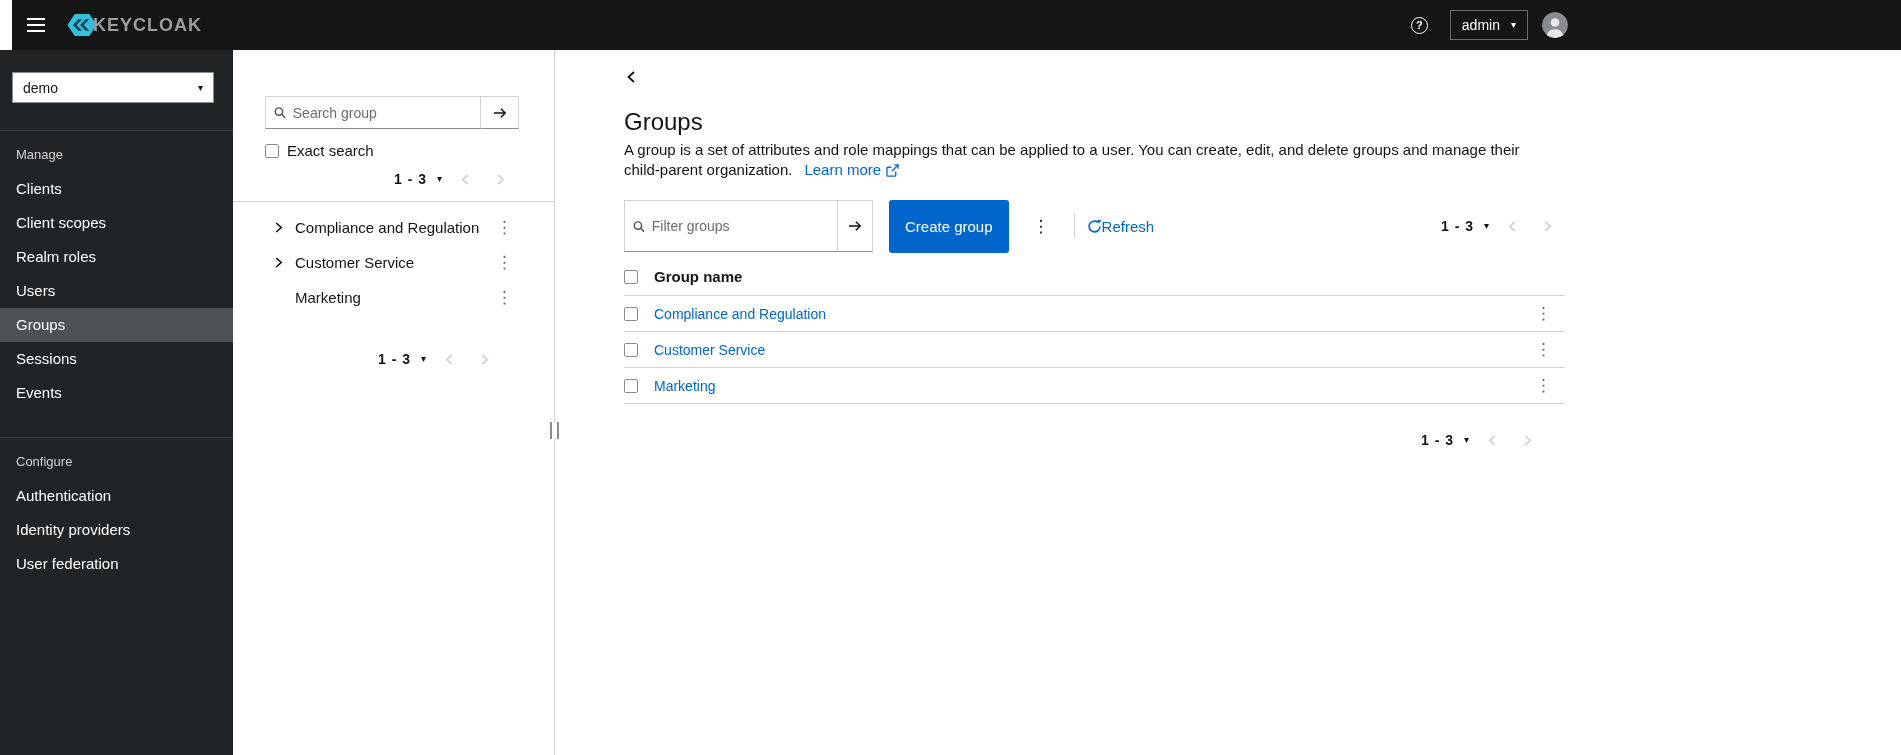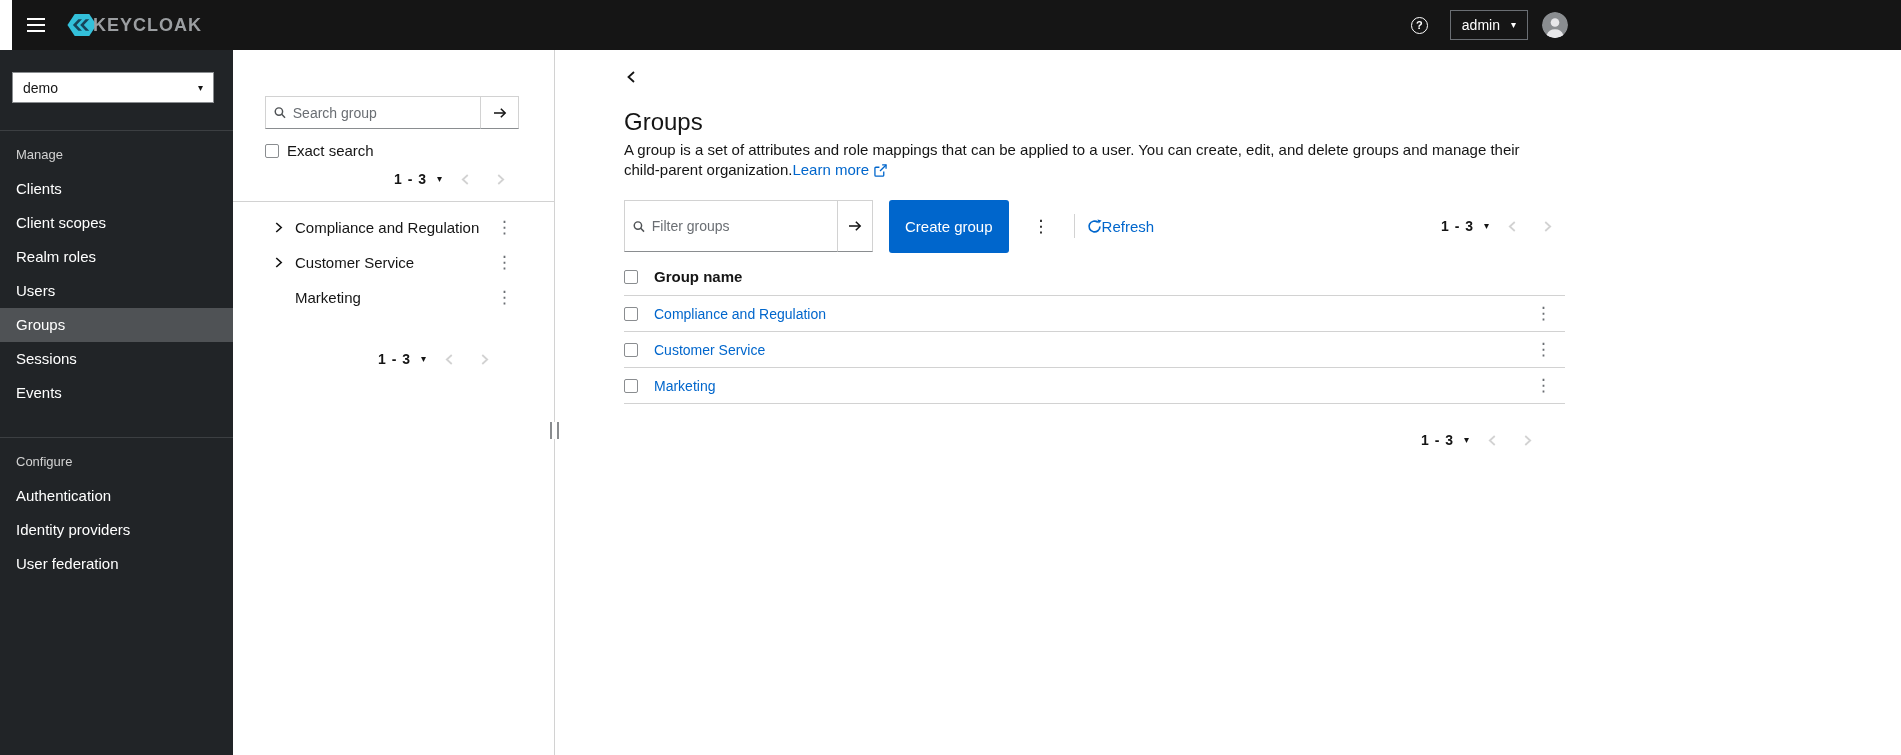--- a/index.html
+++ b/index.html
@@ -70,21 +70,21 @@
   .tree-pagination-bottom { margin-top:32px; padding-right:16px; }
   .drag-grip { position:absolute; right:-5px; top:372px; width:9px; height:17px; background:#fff;
                border-left:2px solid #8a8d90; border-right:2px solid #8a8d90; cursor:col-resize; }
 
   
   .main { position:absolute; top:50px; left:600px; right:0; bottom:0; background:#fff;
           padding:18px 336px 0 24px; }
   .collapse-btn { background:none; border:none; cursor:pointer; color:#151515; display:flex; padding:2px; }
   .page-title { font-size:24px; font-weight:400; margin-top:22px; color:#151515; }
   .desc { margin-top:4px; font-size:15px; line-height:20px; max-width:905px; color:#151515; }
-  .learn-more { color:#0066cc; text-decoration:none; cursor:pointer;
+  .learn-more { color:#0066cc; text-decoration:none; margin-left:12px; cursor:pointer;
                 display:inline-flex; align-items:center; gap:5px; white-space:nowrap; }
 
   .toolbar { margin-top:28px; display:flex; align-items:center; height:36px; }
   .filter-wrap { display:flex; height:52px; }
   .filter-wrap .search-input-wrap { width:214px; }
   .filter-wrap .arrow-btn { width:36px; }
   .primary-btn { margin-left:16px; height:53px; padding:0 16px; background:#0066cc; color:#fff;
                  border:none; border-radius:3px; font-size:15px; cursor:pointer;
                  font-family:"Liberation Sans", sans-serif; }
   .toolbar-kebab { margin-left:12px; font-size:17px; color:#151515; padding:0 12px; }

